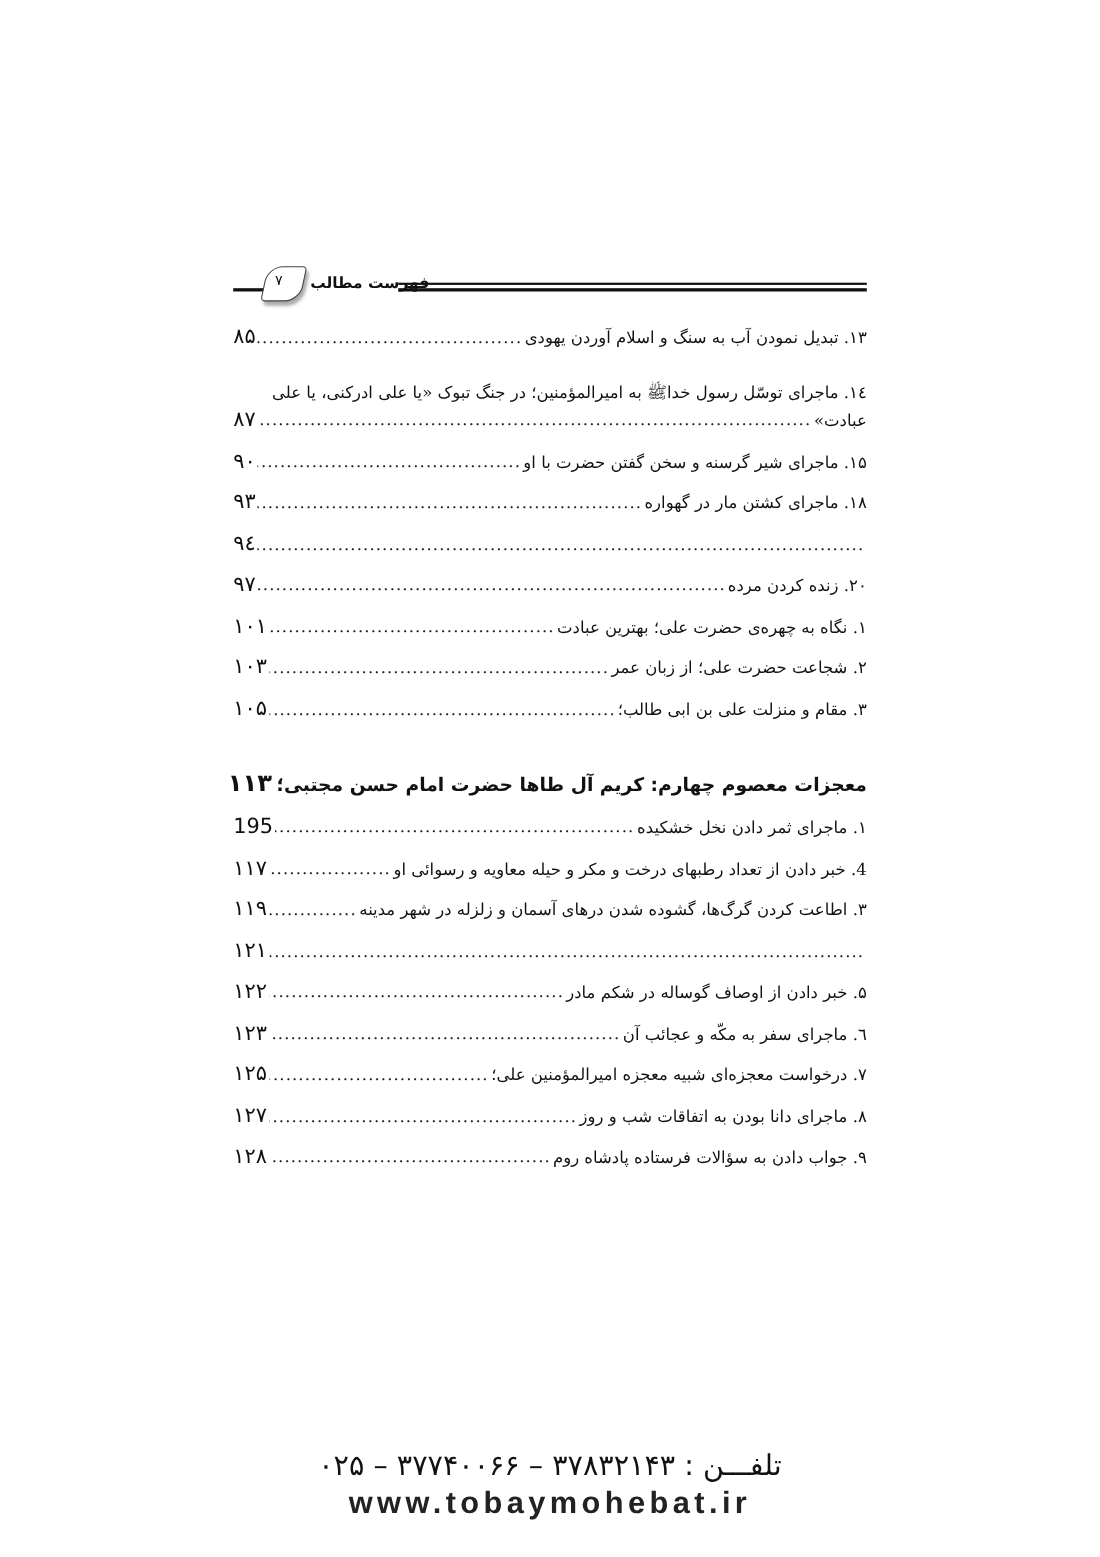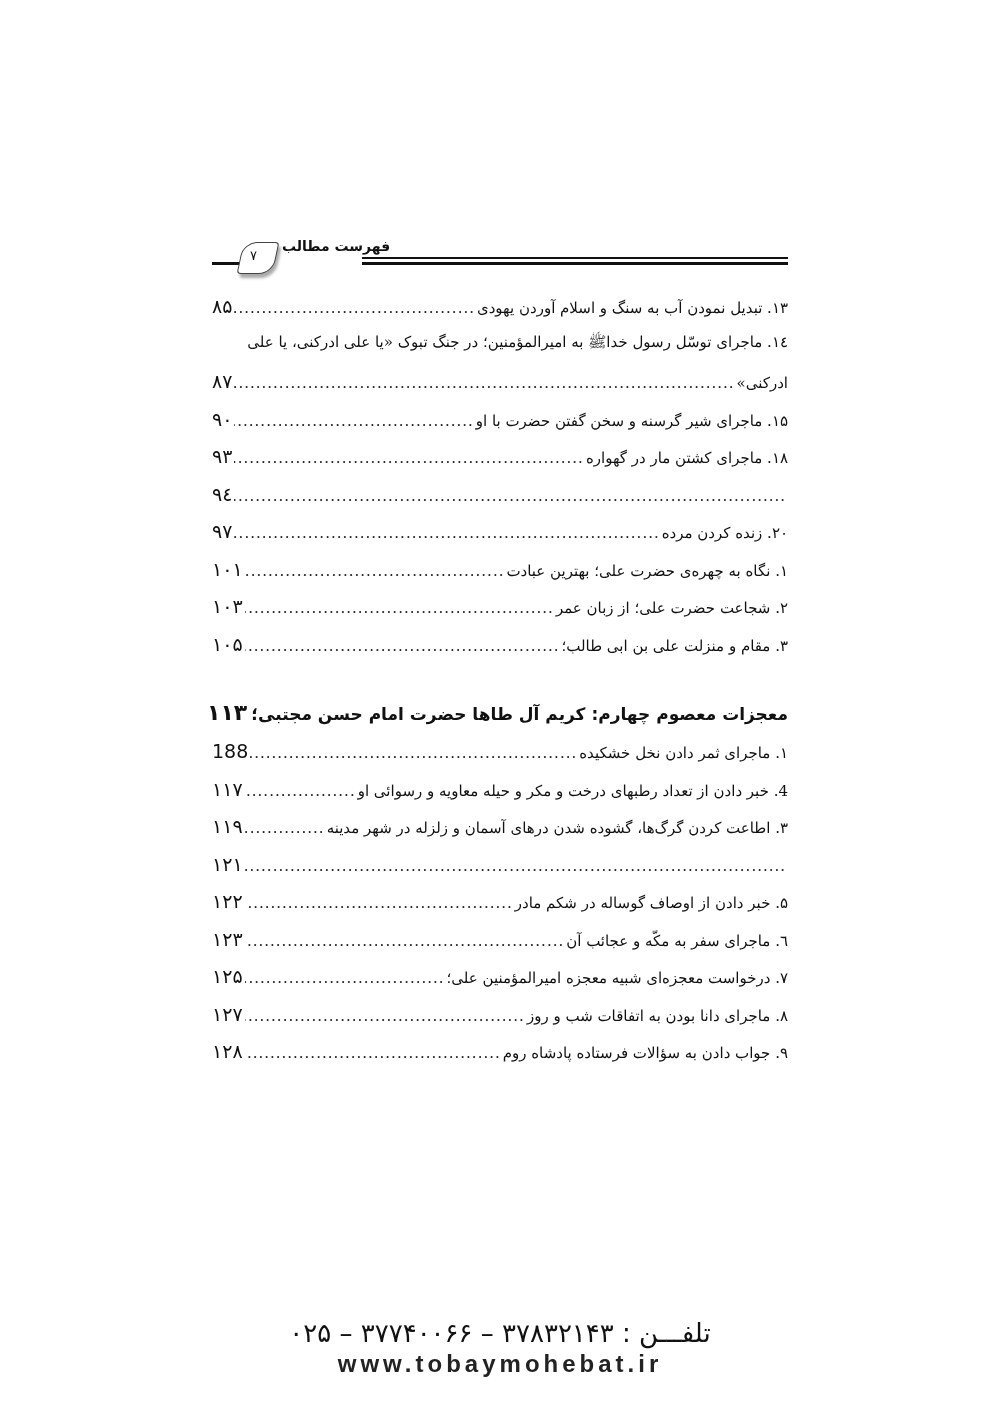--- a/index.html
+++ b/index.html
@@ -1,35 +1,35 @@
 <!DOCTYPE html>
 <html><head>
   <meta charset="utf-8">
   <style>
     html, body { margin: 0; padding: 0; background: #ffffff; }
     body { width: 1000px; height: 1415px; position: relative; overflow: hidden; font-family: "DejaVu Serif", "Liberation Serif", serif; color: #111; }
     .header { position: absolute; left: 212px; top: 238px; width: 576px; height: 48px; }
     .header .line-top { position: absolute; left: 150px; right: 0; top: 19px; height: 2px; background: #111; }
     .header .line-bottom { position: absolute; left: 150px; right: 0; top: 24px; height: 3px; background: #111; }
     .header .line-left { position: absolute; left: 0; width: 28px; top: 24px; height: 3px; background: #111; }
-    .header .title { position: absolute; left: 70px; top: 0px; font-family: "DejaVu Sans", sans-serif; font-weight: bold; font-size: 14px; direction: rtl; }
+    .header .title { position: absolute; left: 70px; top: 12px; font-family: "DejaVu Sans", sans-serif; font-weight: bold; font-size: 14px; direction: rtl; }
     .page-tab { position: absolute; left: 28px; top: 4px; width: 34px; height: 30px; border: 1px solid #444; border-radius: 14px 4px 14px 4px; background: #fff; box-shadow: 3px 4px 3px #aaa; transform: skewX(-12deg); }
     .page-num { position: absolute; left: 38px; top: 10px; font-family: "DejaVu Sans", sans-serif; font-size: 13px; }
     .toc { position: absolute; left: 212px; top: 295px; width: 576px; direction: rtl; }
     .row { display: flex; align-items: baseline; height: 37.5px; font-size: 15px; }
     .row .label { white-space: nowrap; }
     .row .dots { flex: 1; overflow: hidden; white-space: nowrap; margin: 0 2px; color: #222; letter-spacing: 1px; }
     .row .dots::after { content: "................................................................................................................................................................"; }
     .row .pg { white-space: nowrap; font-family: "DejaVu Sans", sans-serif; font-size: 19px; }
-    .row.wrap-first { height: 37.5px; }
+    .row.wrap-first { height: 37.5px; align-items: flex-end; }
     .row.chapter { font-weight: bold; font-size: 17px; margin-top: 30px; height: 40px; font-family: "DejaVu Sans", sans-serif; }
     .row.chapter .pg { font-weight: bold; font-size: 22px; }
     .footer { position: absolute; left: 0; width: 1000px; top: 1318px; text-align: center; }
     .footer .phone { font-family: "DejaVu Sans", sans-serif; font-size: 26px; letter-spacing: 1px; direction: rtl; color: #111; }
-    .footer .site { font-family: "Liberation Sans", sans-serif; font-size: 24px; font-weight: bold; letter-spacing: 4px; color: #222; margin-top: 2px; text-align: center; }
+    .footer .site { font-family: "Liberation Sans", sans-serif; font-size: 28px; font-weight: bold; letter-spacing: 4px; color: #222; margin-top: 2px; text-align: center; }
   </style>
 </head>
 <body>
 
 <div class="header">
   <div class="line-top"></div>
   <div class="line-bottom"></div>
   <div class="line-left"></div>
   <div class="page-tab"></div>
   <span class="page-num">۷</span>
@@ -39,21 +39,21 @@
 <div class="toc">
   <div class="row">
     <span class="label">۱۳. تبدیل نمودن آب به سنگ و اسلام آوردن یهودی</span>
     <span class="dots"></span>
     <span class="pg">۸۵</span>
   </div>
   <div class="row wrap-first">
     <span class="label">۱٤. ماجرای توسّل رسول خداﷺ به امیرالمؤمنین‌؛ در جنگ تبوک «یا علی ادرکنی، یا علی</span>
   </div>
   <div class="row">
-    <span class="label">ادرکنی»</span>
+    <span class="label">عبادت»</span>
     <span class="dots"></span>
     <span class="pg">۸۷</span>
   </div>
   <div class="row">
     <span class="label">۱۵. ماجرای شیر گرسنه و سخن گفتن حضرت با او</span>
     <span class="dots"></span>
     <span class="pg">۹۰</span>
   </div>
   <div class="row">
     <span class="label">۱۸. ماجرای کشتن مار در گهواره</span>
@@ -87,21 +87,21 @@
 
   <div class="row chapter">
     <span class="label">معجزات معصوم چهارم: کریم آل طاها حضرت امام حسن مجتبی؛</span>
     <span class="dots"></span>
     <span class="pg">۱۱۳</span>
   </div>
 
   <div class="row">
     <span class="label">۱. ماجرای ثمر دادن نخل خشکیده</span>
     <span class="dots"></span>
-    <span class="pg">188</span>
+    <span class="pg">195</span>
   </div>
   <div class="row">
     <span class="label">4. خبر دادن از تعداد رطبهای درخت و مکر و حیله معاویه و رسوائی او</span>
     <span class="dots"></span>
     <span class="pg">۱۱۷</span>
   </div>
   <div class="row">
     <span class="label">۳. اطاعت کردن گرگ‌ها، گشوده شدن درهای آسمان و زلزله در شهر مدینه</span>
     <span class="dots"></span>
     <span class="pg">۱۱۹</span>

